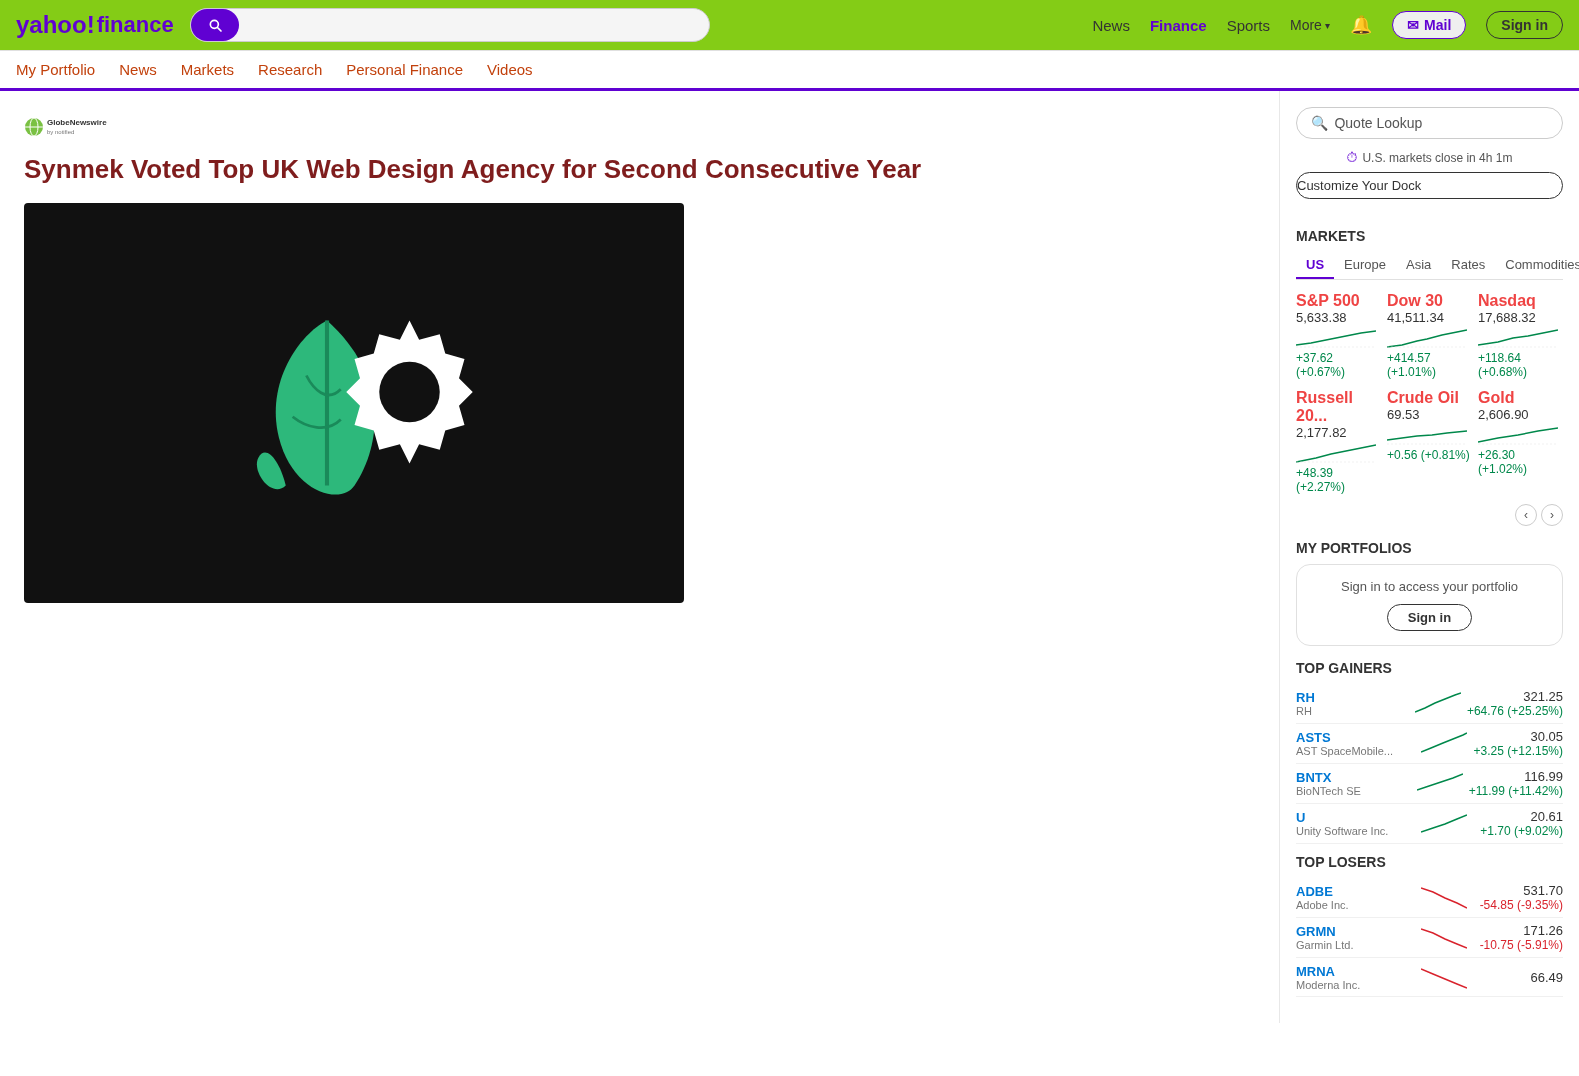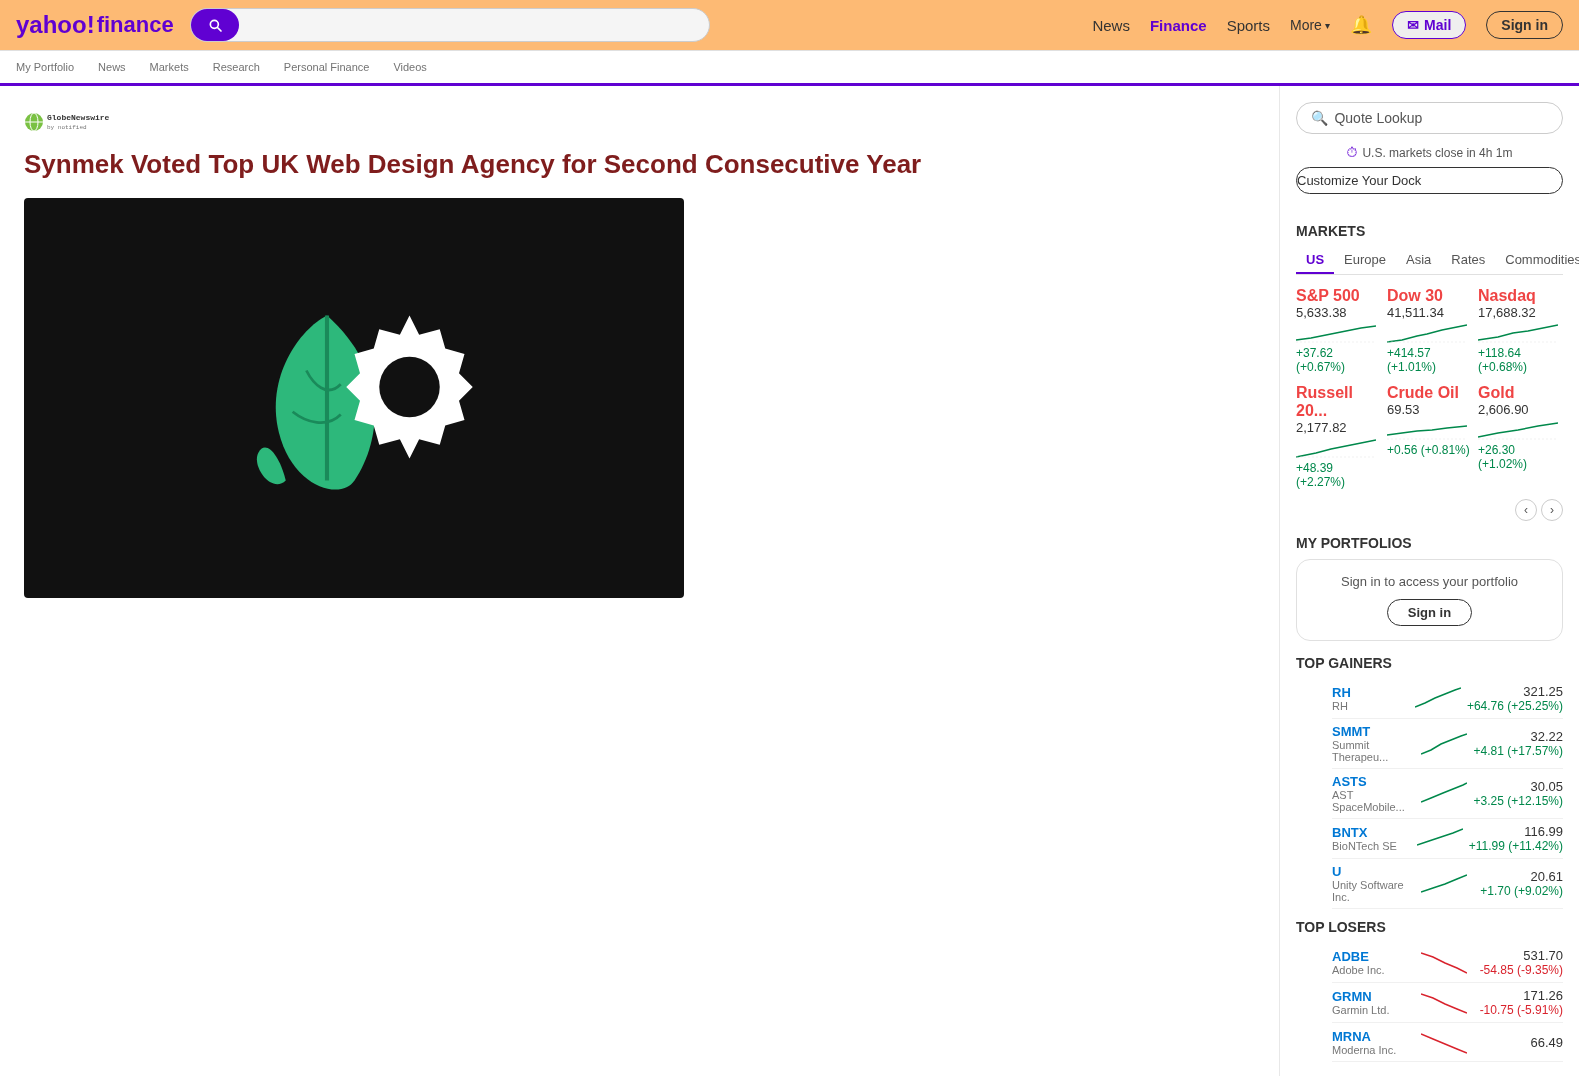--- a/index.html
+++ b/index.html
@@ -1,44 +1,44 @@
 <!DOCTYPE html>
 <html><head>
   <meta charset="utf-8">
   <style>
     * { margin: 0; padding: 0; box-sizing: border-box; }
     body { font-family: -apple-system, BlinkMacSystemFont, 'Helvetica Neue', Arial, sans-serif; font-size: 14px; color: #333; background: #fff; }
 
     
-    .header { display: flex; align-items: center; padding: 8px 16px; border-bottom: 1px solid #e0e0e0; gap: 16px; background: #fdba74; }
+    .header { display: flex; align-items: center; padding: 8px 16px; border-bottom: 1px solid #e0e0e0; gap: 16px; background: #84cc16; }
     .logo { display: flex; align-items: center; gap: 2px; font-size: 22px; font-weight: 900; color: #6001d2; text-decoration: none; white-space: nowrap; }
     .search-bar { display: flex; align-items: center; flex: 1; max-width: 520px; border: 1px solid #ccc; border-radius: 20px; overflow: hidden; background: #f5f5f5; }
     .search-bar input { flex: 1; padding: 8px 14px; border: none; background: transparent; outline: none; font-size: 14px; color: #333; }
     .search-bar button { background: #6001d2; border: none; padding: 8px 16px; cursor: pointer; display: flex; align-items: center; justify-content: center; border-radius: 0 20px 20px 0; }
     .search-bar button svg { fill: white; width: 16px; height: 16px; }
     .header-nav { display: flex; align-items: center; gap: 20px; margin-left: auto; }
     .header-nav a { text-decoration: none; color: #333; font-size: 15px; }
     .header-nav a.active { color: #6001d2; font-weight: 600; }
     .header-nav .more { display: flex; align-items: center; gap: 3px; cursor: pointer; }
     .header-nav .more-arrow { font-size: 10px; }
     .bell-icon { font-size: 18px; cursor: pointer; color: #555; }
     .mail-btn { display: flex; align-items: center; gap: 5px; border: 1.5px solid #6001d2; border-radius: 20px; padding: 5px 14px; color: #6001d2; cursor: pointer; font-size: 14px; font-weight: 600; }
     .sign-in-btn { border: 1.5px solid #333; border-radius: 20px; padding: 5px 14px; cursor: pointer; font-size: 14px; font-weight: 600; color: #333; background: none; }
 
     
     .sub-nav { display: flex; align-items: center; padding: 10px 16px; border-bottom: 3px solid #6001d2; gap: 24px; }
-    .sub-nav a { text-decoration: none; color: #737373; font-size: 11px; font-weight: 500; text-align: center; }
+    .sub-nav a { text-decoration: none; color: #c2410c; font-size: 15px; font-weight: 500; text-align: center; }
 
     
     .main-content { display: flex; gap: 0; max-width: 1579px; }
     .article-area { flex: 1; padding: 20px 24px; }
     .sidebar { width: 300px; min-width: 280px; padding: 16px; border-left: 1px solid #e8e8e8; background: #fff; }
 
     
-    .source-logo { display: flex; align-items: center; gap: 6px; margin-bottom: 10px; font-family: Liberation Mono, monospace; }
+    .source-logo { display: flex; align-items: center; gap: 6px; margin-bottom: 10px; }
     .article-title { font-size: 26px; font-weight: 800; color: #7f1d1d; line-height: 1.3; margin-bottom: 16px; }
     .article-img { width: 100%; max-width: 660px; height: 400px; background: #111; border-radius: 4px; display: flex; align-items: center; justify-content: center; overflow: hidden; }
     .article-img svg { width: 55%; height: 55%; }
 
     
     .quote-lookup { display: flex; align-items: center; gap: 6px; border: 1px solid #ccc; border-radius: 20px; padding: 7px 14px; margin-bottom: 10px; font-size: 14px; color: #555; cursor: text; }
     .quote-lookup-icon { font-size: 14px; color: #888; }
     .market-clock { display: flex; align-items: center; gap: 5px; font-size: 12px; color: #555; margin-bottom: 6px; justify-content: center; }
     .market-clock-icon { color: #6001d2; font-size: 14px; }
     .customize-btn { display: block; width: 100%; text-align: left; border: 1.5px solid #333; border-radius: 20px; padding: 5px 0; font-size: 13px; cursor: pointer; background: none; margin-bottom: 29px; font-weight: 500; color: #333; }
@@ -61,21 +61,21 @@
     .sparkline { width: 80px; height: 26px; }
 
     
     .section-title { font-size: 14px; font-weight: 700; color: #333; margin-bottom: 8px; text-transform: uppercase; }
     .portfolio-box { border: 1px solid #e0e0e0; border-radius: 14px; padding: 14px; text-align: center; margin-bottom: 14px; }
     .portfolio-msg { font-size: 13px; color: #555; margin-bottom: 10px; }
     .sign-in-portfolio-btn { border: 1.5px solid #333; border-radius: 20px; padding: 5px 20px; font-size: 13px; font-weight: 600; cursor: pointer; background: none; color: #333; }
 
     
     .stock-list { margin-bottom: 10px; }
-    .stock-row { display: flex; align-items: center; padding: 5px 0; border-bottom: 1px solid #f0f0f0; gap: 6px; margin-left: 36px; }
+    .stock-row { display: flex; align-items: center; padding: 5px 0; border-bottom: 1px solid #f0f0f0; gap: 6px; }
     .stock-info { flex: 1; }
     .stock-ticker { font-size: 13px; color: #0078d4; font-weight: 600; cursor: pointer; }
     .stock-name { font-size: 11px; color: #777; }
     .stock-mini-chart { width: 46px; height: 28px; }
     .stock-price-change { text-align: right; min-width: 90px; }
     .stock-price { font-size: 13px; color: #333; }
     .stock-change-pos { font-size: 12px; color: #00884b; }
     .stock-change-neg { font-size: 12px; color: #d9232d; }
   </style>
 </head>
@@ -267,33 +267,20 @@
           </div>
           <svg class="stock-mini-chart" viewBox="0 0 46 28">
             <polyline points="0,22 10,18 20,13 30,9 40,5 46,3" fill="none" stroke="#00884b" stroke-width="1.5"></polyline>
           </svg>
           <div class="stock-price-change">
             <div class="stock-price">321.25</div>
             <div class="stock-change-pos">+64.76 (+25.25%)</div>
           </div>
         </div>
 
-        <div class="stock-row">
-          <div class="stock-info">
-            <div class="stock-ticker">SMMT</div>
-            <div class="stock-name">Summit Therapeu...</div>
-          </div>
-          <svg class="stock-mini-chart" viewBox="0 0 46 28">
-            <polyline points="0,24 10,20 20,14 30,10 40,6 46,4" fill="none" stroke="#00884b" stroke-width="1.5"></polyline>
-          </svg>
-          <div class="stock-price-change">
-            <div class="stock-price">32.22</div>
-            <div class="stock-change-pos">+4.81 (+17.57%)</div>
-          </div>
-        </div>
 
         <div class="stock-row">
           <div class="stock-info">
             <div class="stock-ticker">ASTS</div>
             <div class="stock-name">AST SpaceMobile...</div>
           </div>
           <svg class="stock-mini-chart" viewBox="0 0 46 28">
             <polyline points="0,22 10,18 22,13 32,9 42,5 46,3" fill="none" stroke="#00884b" stroke-width="1.5"></polyline>
           </svg>
           <div class="stock-price-change">

